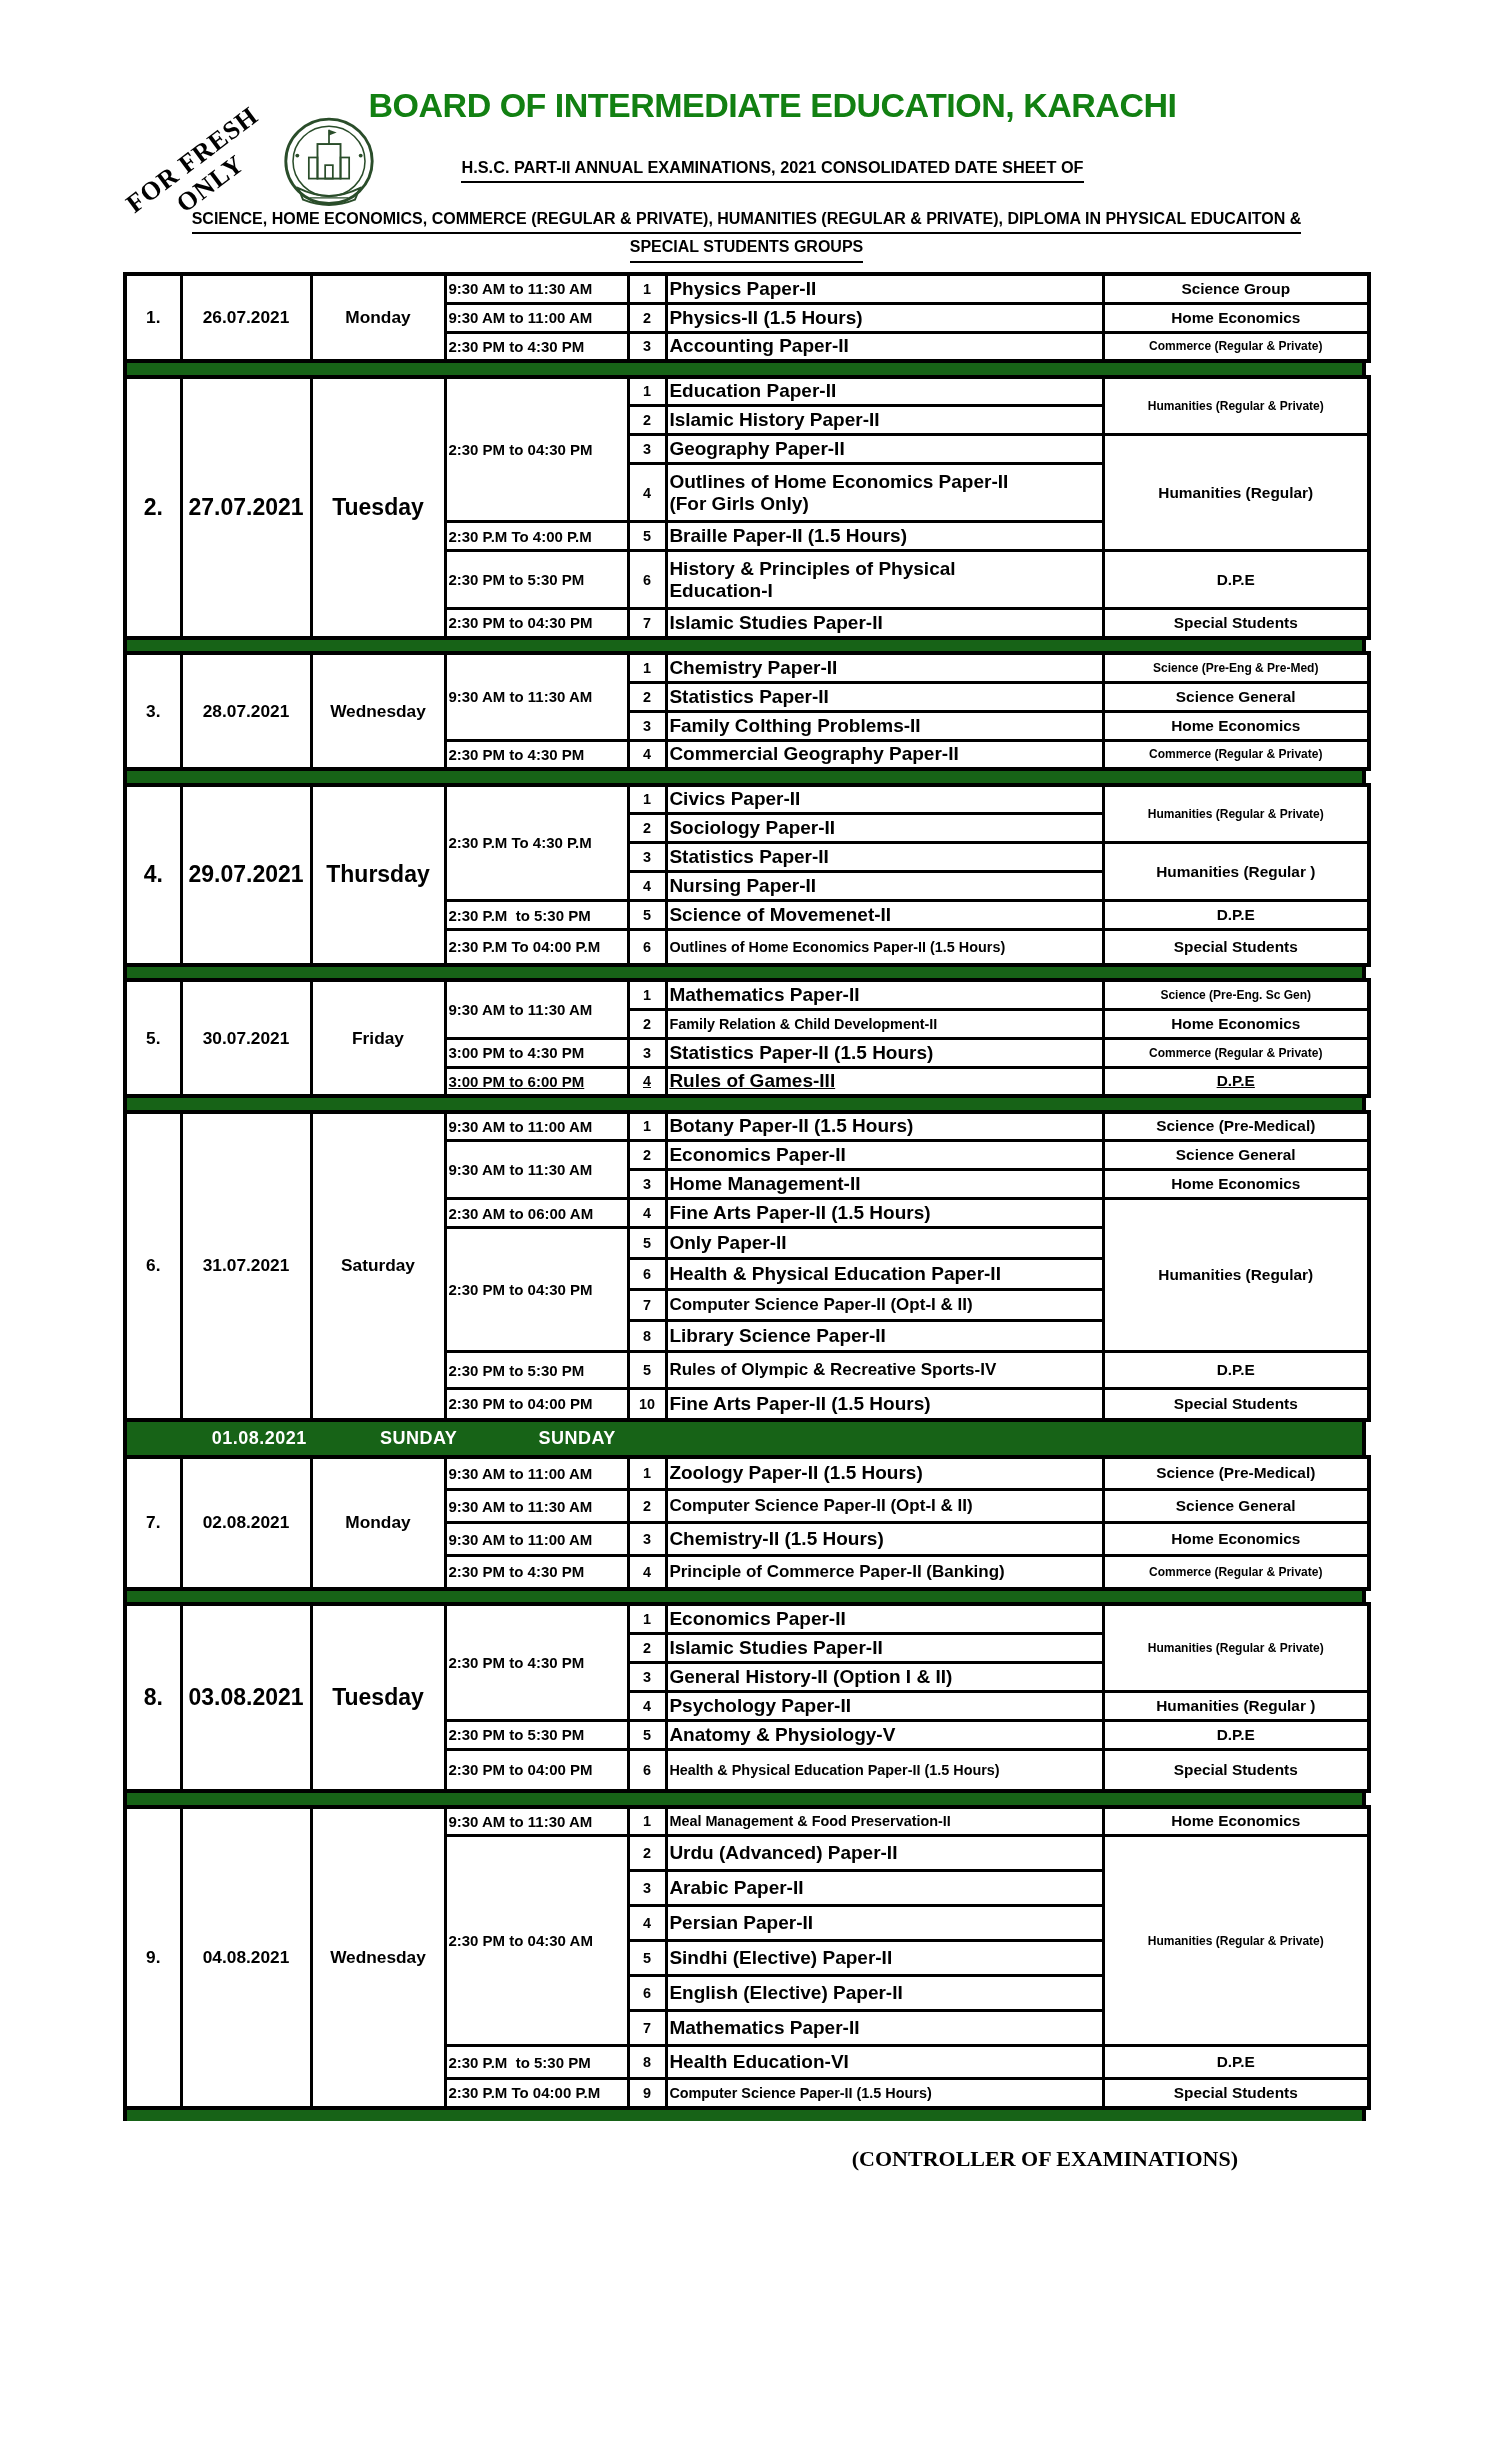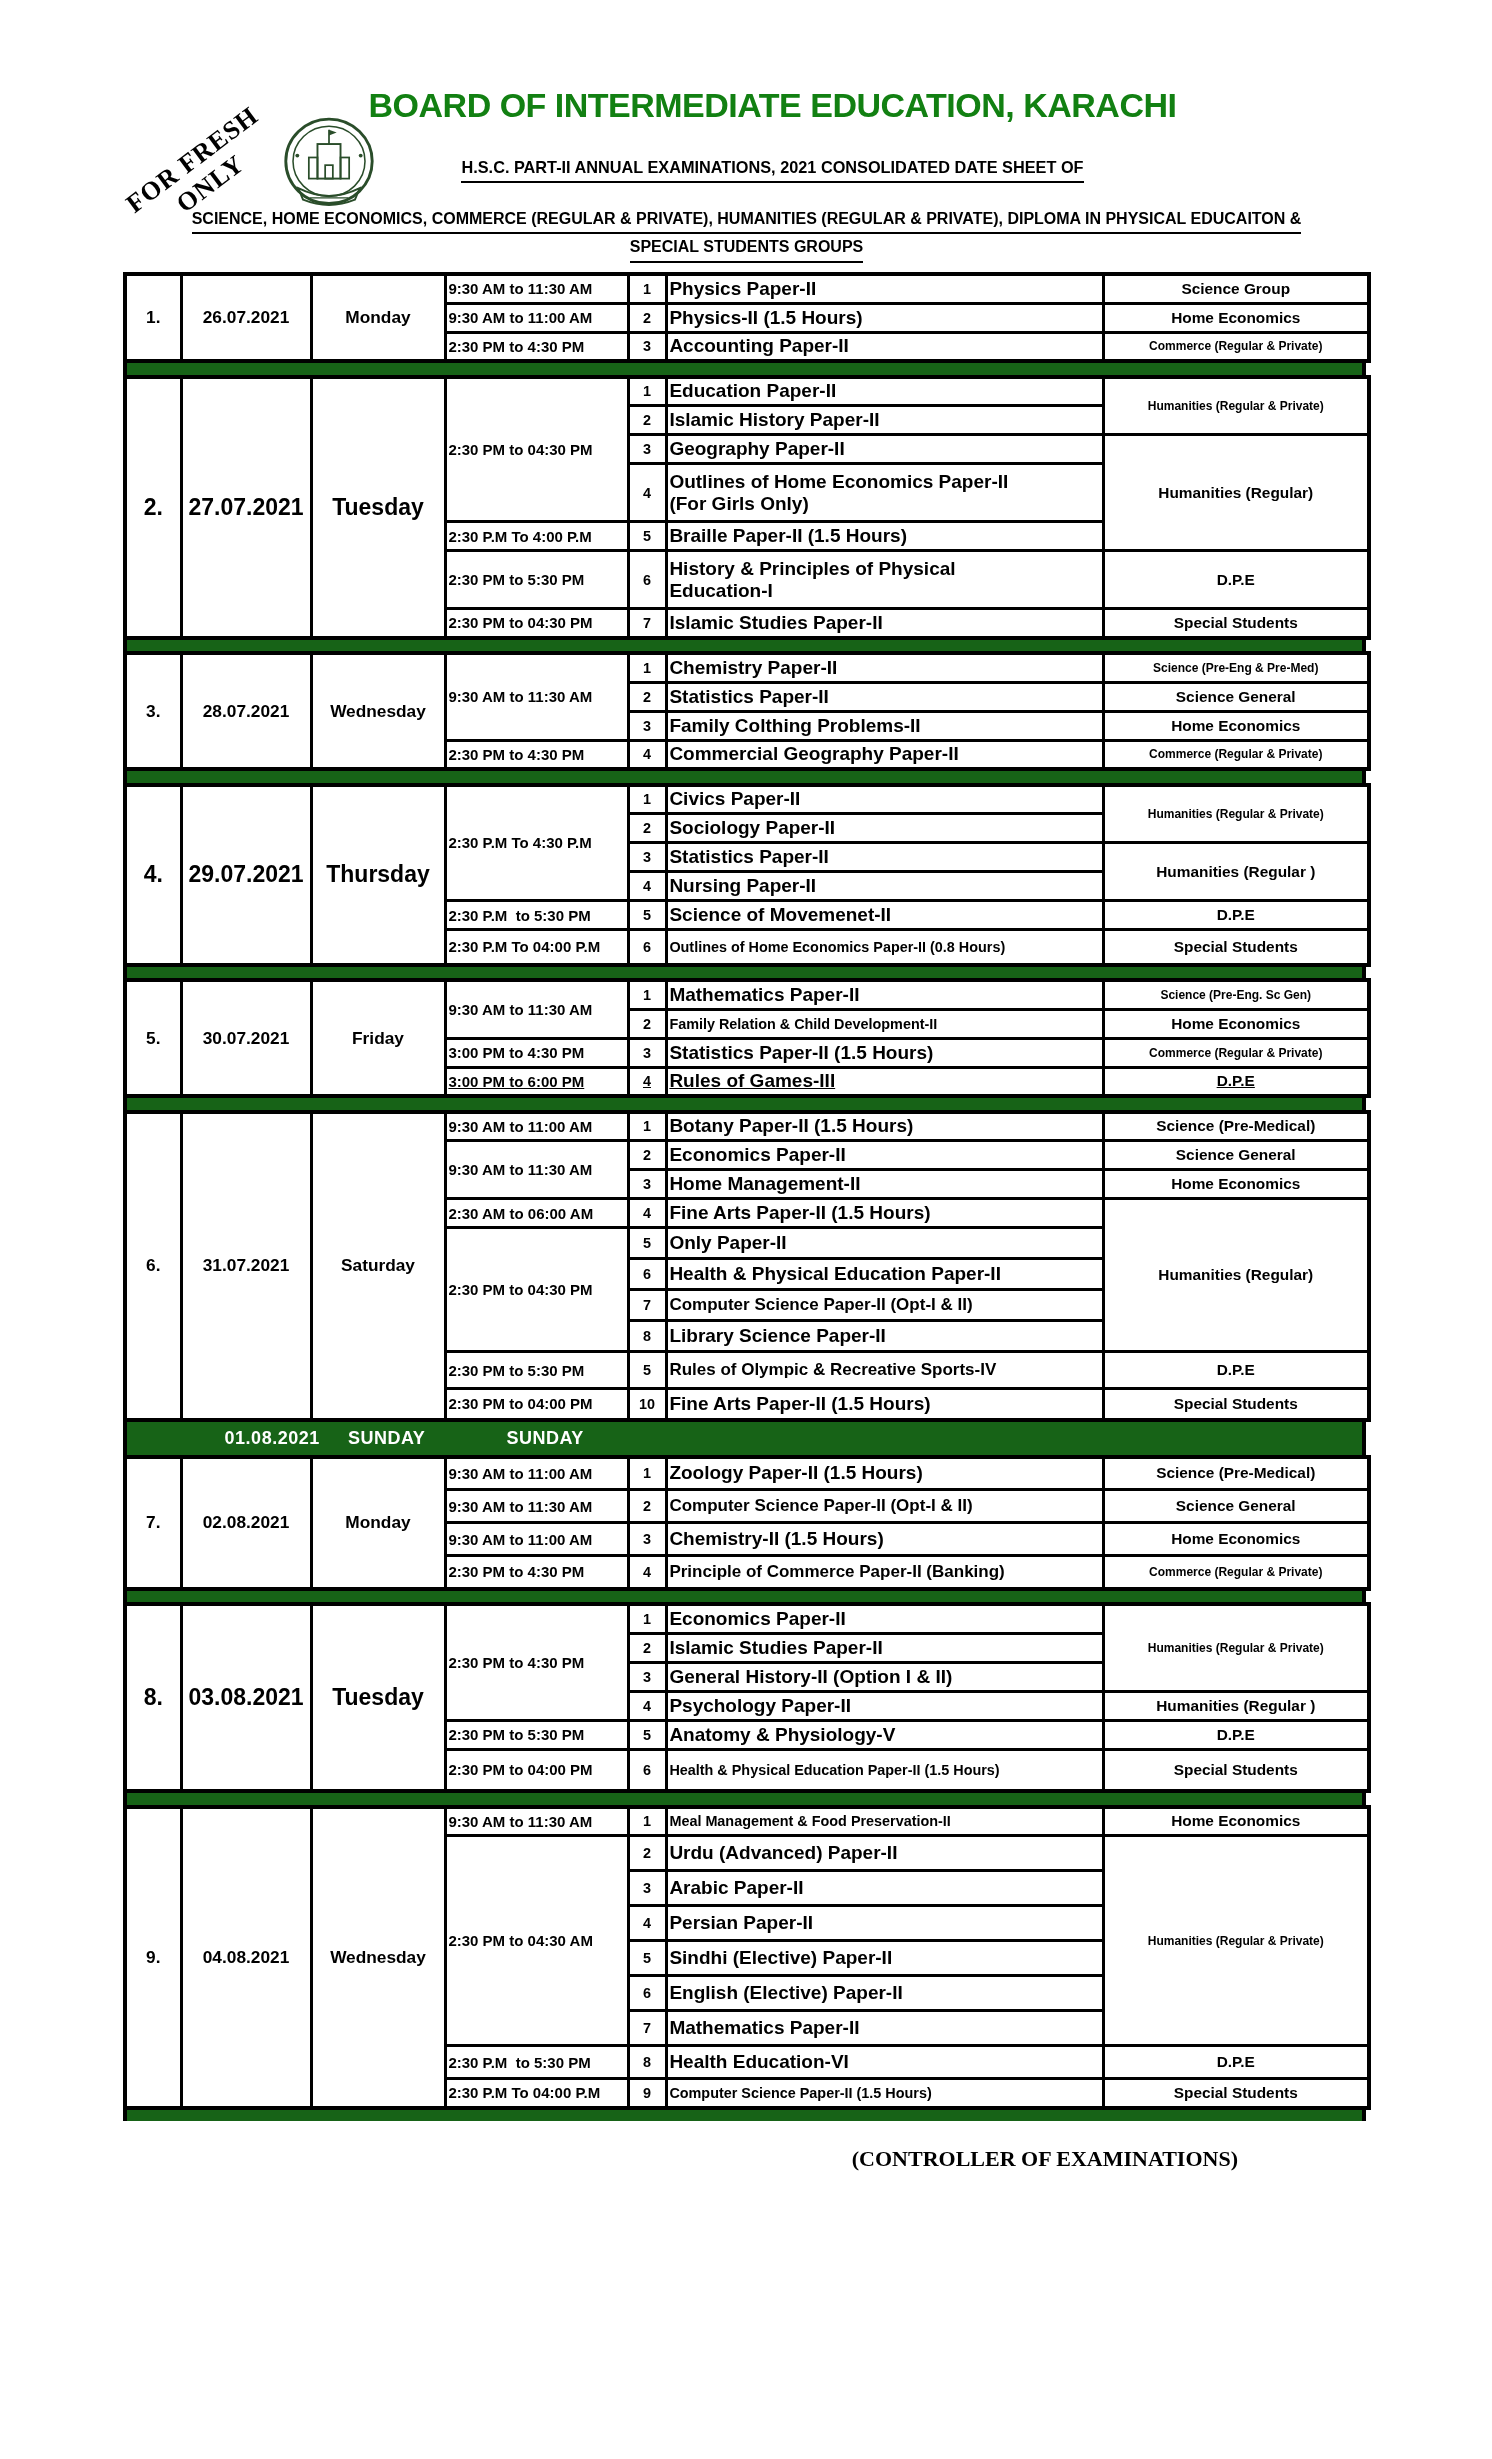--- a/index.html
+++ b/index.html
@@ -42,21 +42,21 @@
   td.subject.small{font-size:14.4px;}
   td.fac{text-align:center;font-weight:bold;font-size:15.4px;}
   td.fac.small{font-size:12px;}
 
   .bar{height:11.5px;background:var(--green);width:1243px;box-sizing:border-box;
        border-left:4.8px solid #000;border-right:4.8px solid #000;}
   .sunbar{height:33px;background:var(--green);width:1243px;box-sizing:border-box;
        border-left:4.8px solid #000;border-right:4.8px solid #000;
        display:flex;align-items:center;color:#fff;font-weight:bold;font-size:18px;letter-spacing:0.5px;}
   .sund{display:inline-block;}
-  .sund.d1{width:185px;text-align:right;padding-left:7.7px;}
+  .sund.d1{width:185px;text-align:center;padding-left:7.7px;margin-left:32px;}
   .sund.d2{width:134px;text-align:center;}
   .sund.d3{width:183px;text-align:center;}
 
   .footer{
     margin-top:25px;text-align:right;padding-right:128px;
     font-family:"Liberation Serif",serif;font-weight:bold;font-size:22px;
   }
 </style>
 </head>
 <body>
@@ -256,21 +256,21 @@
             </tr>
             <tr style="height: 29px;">
               <td class="time" rowspan="1">2:30 P.M  to 5:30 PM</td>
               <td class="num">5</td>
               <td class="subject">Science of Movemenet-II</td>
               <td class="fac" rowspan="1">D.P.E</td>
             </tr>
             <tr style="height: 35px;">
               <td class="time" rowspan="1">2:30 P.M To 04:00 P.M</td>
               <td class="num">6</td>
-              <td class="subject small">Outlines of Home Economics Paper-II (0.8 Hours)</td>
+              <td class="subject small">Outlines of Home Economics Paper-II (1.5 Hours)</td>
               <td class="fac" rowspan="1">Special Students</td>
             </tr>
           </tbody>
         </table>
         <div class="bar"></div>
         <table class="grp">
           <colgroup>
             <col style="width: 56px;">
             <col style="width: 130px;">
             <col style="width: 134px;">

